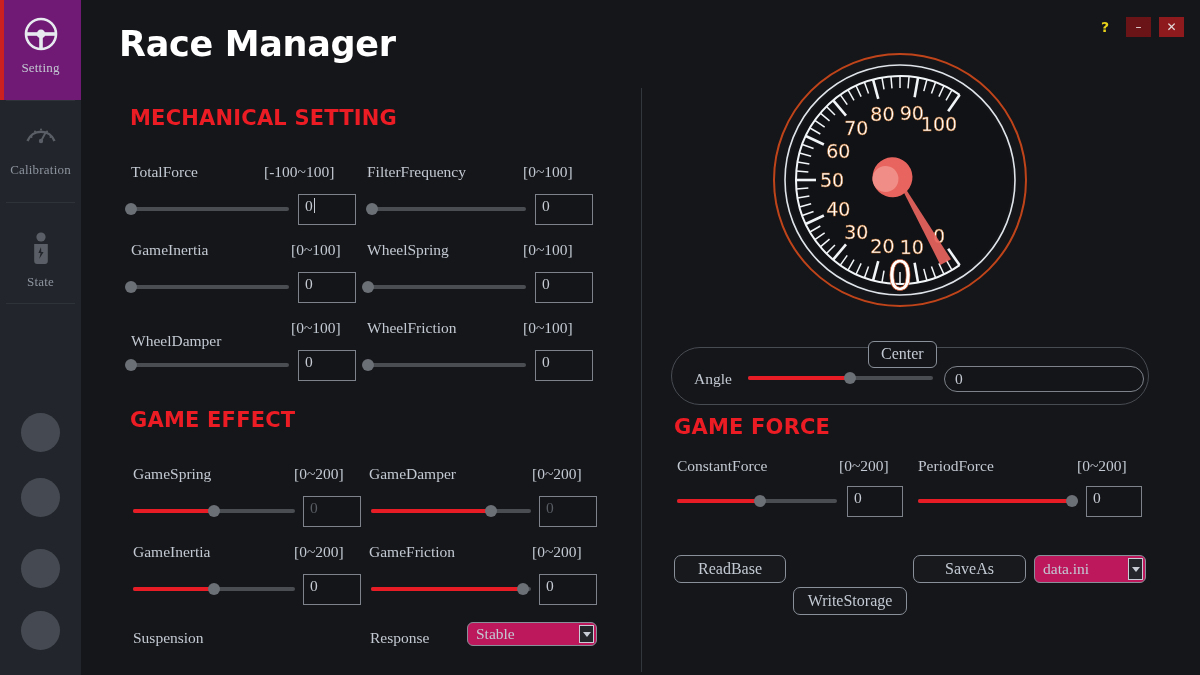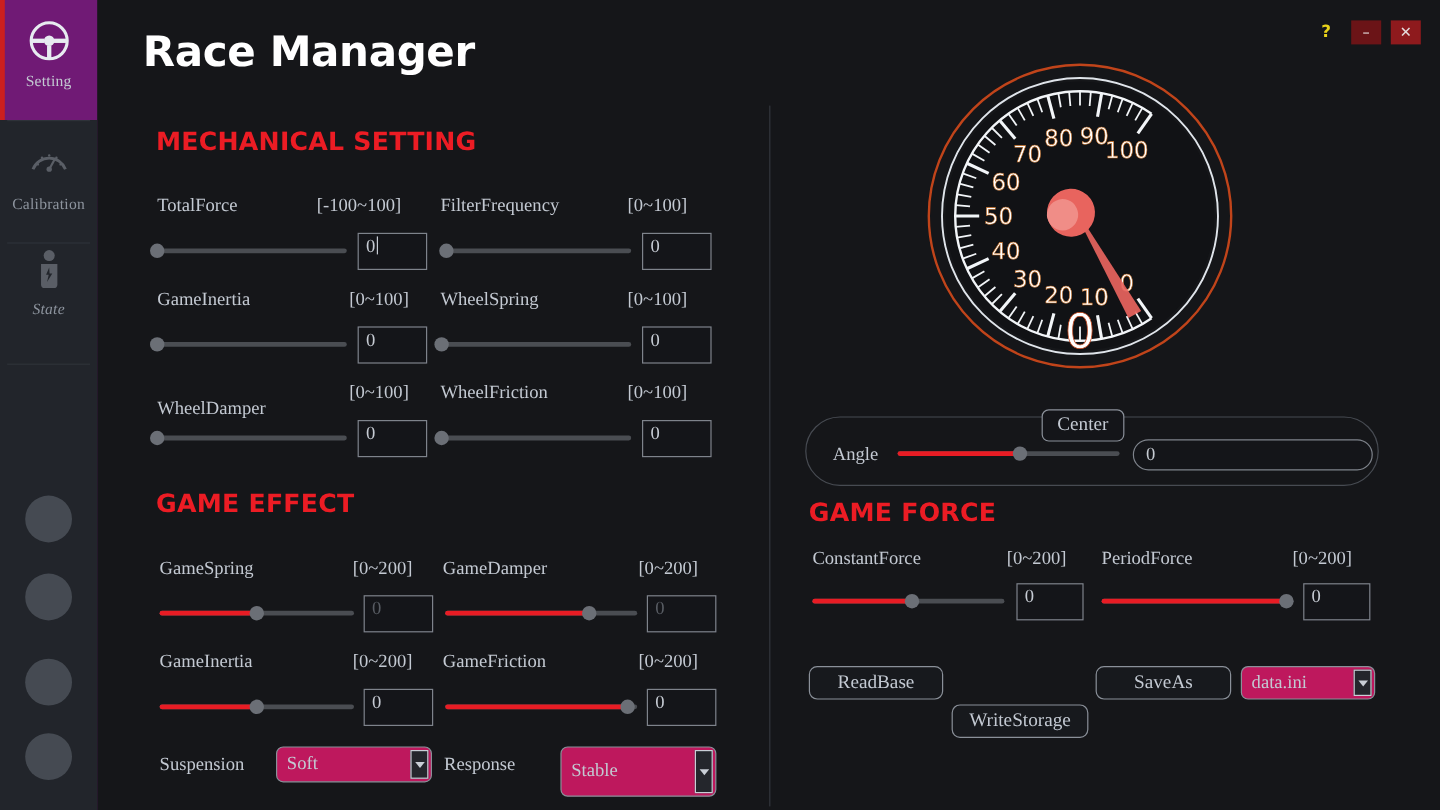--- a/index.html
+++ b/index.html
@@ -297,21 +297,21 @@
           <circle cx="14" cy="15.5" r="1" fill="#aeb5bf"></circle>
           <circle cx="20" cy="13.5" r="1" fill="#aeb5bf"></circle>
           <circle cx="26" cy="15.5" r="1" fill="#aeb5bf"></circle>
           <circle cx="29.5" cy="21" r="1" fill="#aeb5bf"></circle>
         </svg>
       </span>
       <span class="nav-label">Calibration</span>
     </div>
     <div class="nav-sep" style="top:202px;"></div>
 
-    <div class="nav-item" style="top:204px;font-style:italic;">
+    <div class="nav-item" style="top:228px;">
       <span class="nav-icon">
         <svg width="40" height="40" viewBox="0 0 40 40" opacity="0.40">
           <circle cx="20" cy="9" r="4.6" fill="#aeb5bf"></circle>
           <path d="M13.2 16 h13.6 v17 a3 3 0 0 1 -3 3 h-7.6 a3 3 0 0 1 -3 -3 z" fill="#aeb5bf"></path>
           <path d="M20 19 l-2.6 6 h2.2 l-1.4 6 4.4 -7 h-2.3 z" fill="#22252b"></path>
         </svg>
       </span>
       <span class="nav-label">State</span>
     </div>
     <div class="nav-sep" style="top:303px;"></div>
@@ -420,29 +420,23 @@
   <div class="param-label" style="left:369px; top:543px;">GameFriction</div>
   <div class="param-range" style="left:532px; top:543px;">[0~200]</div>
   <div class="slider" style="left:371px; top:581px; width:160px;">
     <div class="track"></div>
     <div class="fill" style="width:95%;"></div>
     <div class="knob" style="left:95%;"></div>
   </div>
   <div class="numbox" style="left:539px; top:574px; width:58px; height:31px;">0</div>
 
   <div class="param-label" style="left:133px; top:629px;">Suspension</div>
-  <div class="ddl" style="left:230px; top:622px; width:130px; height:30px;">
-    <span class="val">Soft</span>
-    <span class="arrowbox">
-        <i></i>
-      </span>
-  </div>
 
   <div class="param-label" style="left:370px; top:629px;">Response</div>
-  <div class="ddl" style="left:467px; top:622px; width:130px; height:42px;">
+  <div class="ddl" style="left:467px; top:622px; width:130px; height:24px;">
     <span class="val">Stable</span>
     <span class="arrowbox">
         <i></i>
       </span>
   </div>
 
   <div id="gauge-wrap">
     <svg width="256" height="256" viewBox="0 0 256 256">
       <circle cx="128" cy="128" r="126" fill="none" stroke="#c0441a" stroke-width="2"></circle>
       <circle cx="128" cy="128" r="115" fill="none" stroke="#dfe4ea" stroke-width="1.6"></circle>

